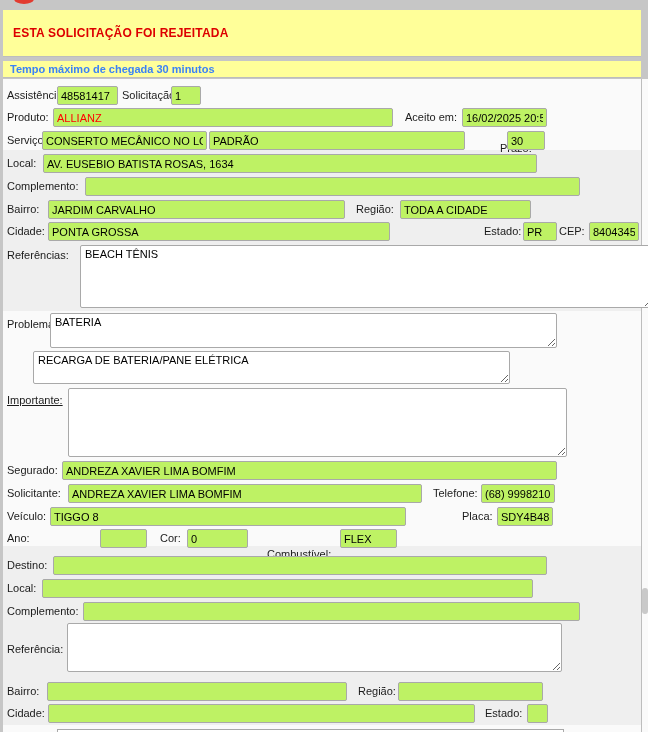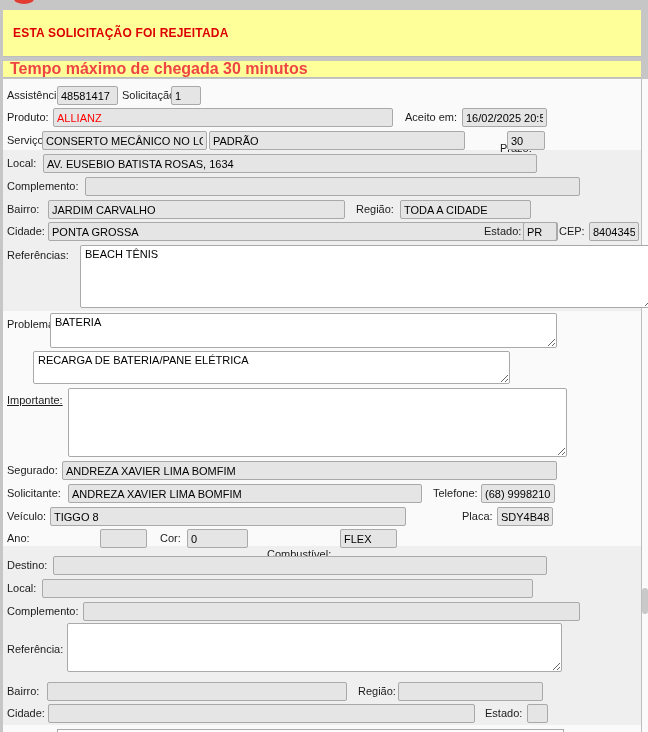--- a/index.html
+++ b/index.html
@@ -3,26 +3,26 @@
 <meta charset="utf-8">
 <style>
   html,body{margin:0;padding:0;background:#c6c6c6;font-family:"Liberation Sans",sans-serif;}
   .screen{position:relative;width:648px;height:732px;overflow:hidden;background:#c6c6c6;}
   .topbar{position:absolute;left:0;top:0;width:648px;height:10px;background:#c6c6c6;overflow:hidden;z-index:5;}
   .red-frag{position:absolute;left:14px;top:-6px;width:20px;height:10px;background:#e23b30;border-radius:50%;}
   .banner{position:absolute;left:3px;width:638px;background:#ffff99;display:flex;align-items:center;box-sizing:border-box;}
   .banner1{top:10px;height:47px;padding-left:10px;border-bottom:1px solid #bdbdbd;}
   .banner1 .txt{color:#dd0000;font-weight:bold;font-size:12px;letter-spacing:.2px;}
   .banner2{top:61px;height:17px;padding-left:7px;border-bottom:1px solid #bdbdbd;}
-  .banner2 .txt{color:#ef4444;font-weight:bold;font-size:16px;}
+  .banner2 .txt{color:#3b82f6;font-weight:bold;font-size:11px;}
   .sec{position:absolute;left:3px;width:638px;}
   .sec-white{background:#fafafa;}
   .sec-gray{background:#efefef;}
   .lbl{position:absolute;font-size:11px;color:#1b1b1b;line-height:19px;white-space:nowrap;z-index:2;}
-  .inp{position:absolute;height:19px;box-sizing:border-box;border:1px solid #a9a9a9;border-radius:2px;background:#e5e5e5;
+  .inp{position:absolute;height:19px;box-sizing:border-box;border:1px solid #a9a9a9;border-radius:2px;background:#bef264;
        font-family:"Liberation Sans",sans-serif;font-size:11px;color:#000;padding:0 3px;z-index:2;}
   .ta{position:absolute;box-sizing:border-box;border:1px solid #a9a9a9;border-radius:2px;background:#fff;
       font-family:"Liberation Sans",sans-serif;font-size:11px;color:#000;padding:2px 4px;resize:both;overflow:auto;z-index:2;}
   .red-text{color:#ff0000;}
   .scroll-track{position:absolute;left:641px;top:79px;width:7px;height:653px;background:#fafafa;border-left:1px solid #bdbdbd;box-sizing:border-box;z-index:1;}
   .scroll-thumb{position:absolute;left:642px;top:588px;width:6px;height:26px;background:#c9c9c9;border-radius:3px;z-index:2;}
   .next-box{position:absolute;left:57px;top:729px;width:505px;height:12px;border:1px solid #a9a9a9;background:#fff;z-index:2;}
 </style>
 </head>
 <body>
@@ -70,21 +70,21 @@
 
   <div class="lbl" style="left:7px;top:177px;">Complemento:</div>
   <input class="inp" style="left: 85px; top: 177px; width: 495px;" value="">
 
   <div class="lbl" style="left:7px;top:200px;">Bairro:</div>
   <input class="inp" style="left: 48px; top: 200px; width: 297px;" value="JARDIM CARVALHO">
   <div class="lbl" style="left:356px;top:200px;">Região:</div>
   <input class="inp" style="left: 400px; top: 200px; width: 131px;" value="TODA A CIDADE">
 
   <div class="lbl" style="left:7px;top:222px;">Cidade:</div>
-  <input class="inp" style="left: 48px; top: 222px; width: 510px;" value="PONTA GROSSA">
+  <input class="inp" style="left: 48px; top: 222px; width: 342px;" value="PONTA GROSSA">
   <div class="lbl" style="left:484px;top:222px;">Estado:</div>
   <input class="inp" style="left: 523px; top: 222px; width: 34px;" value="PR">
   <div class="lbl" style="left:559px;top:222px;">CEP:</div>
   <input class="inp" style="left: 589px; top: 222px; width: 50px;" value="84043450">
 
   <div class="lbl" style="left:7px;top:246px;">Referências:</div>
   <textarea class="ta" style="left: 80px; top: 245px; width: 574px; height: 63px;">BEACH TÊNIS</textarea>
 
   <div class="lbl" style="left:7px;top:315px;">Problema:</div>
   <textarea class="ta" style="left: 50px; top: 313px; width: 507px; height: 35px;">BATERIA</textarea>

